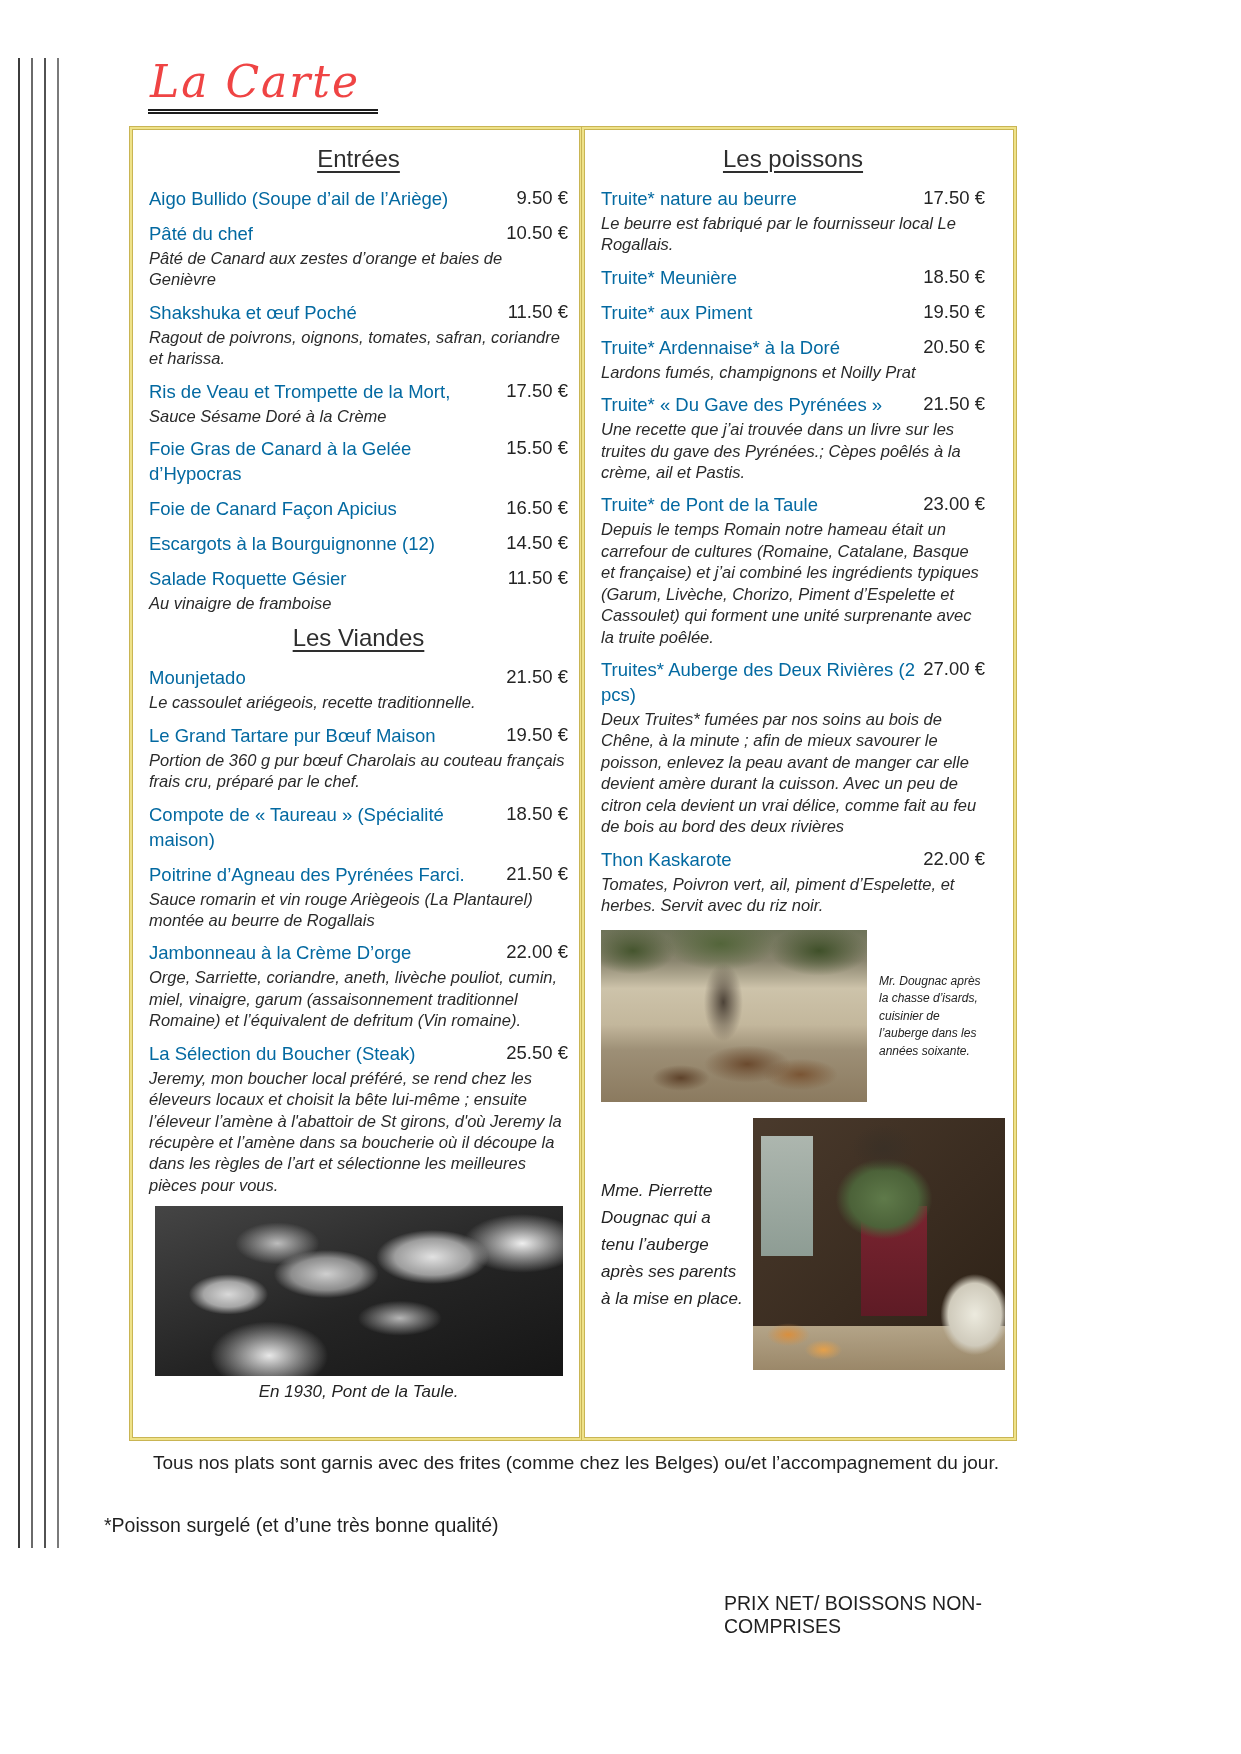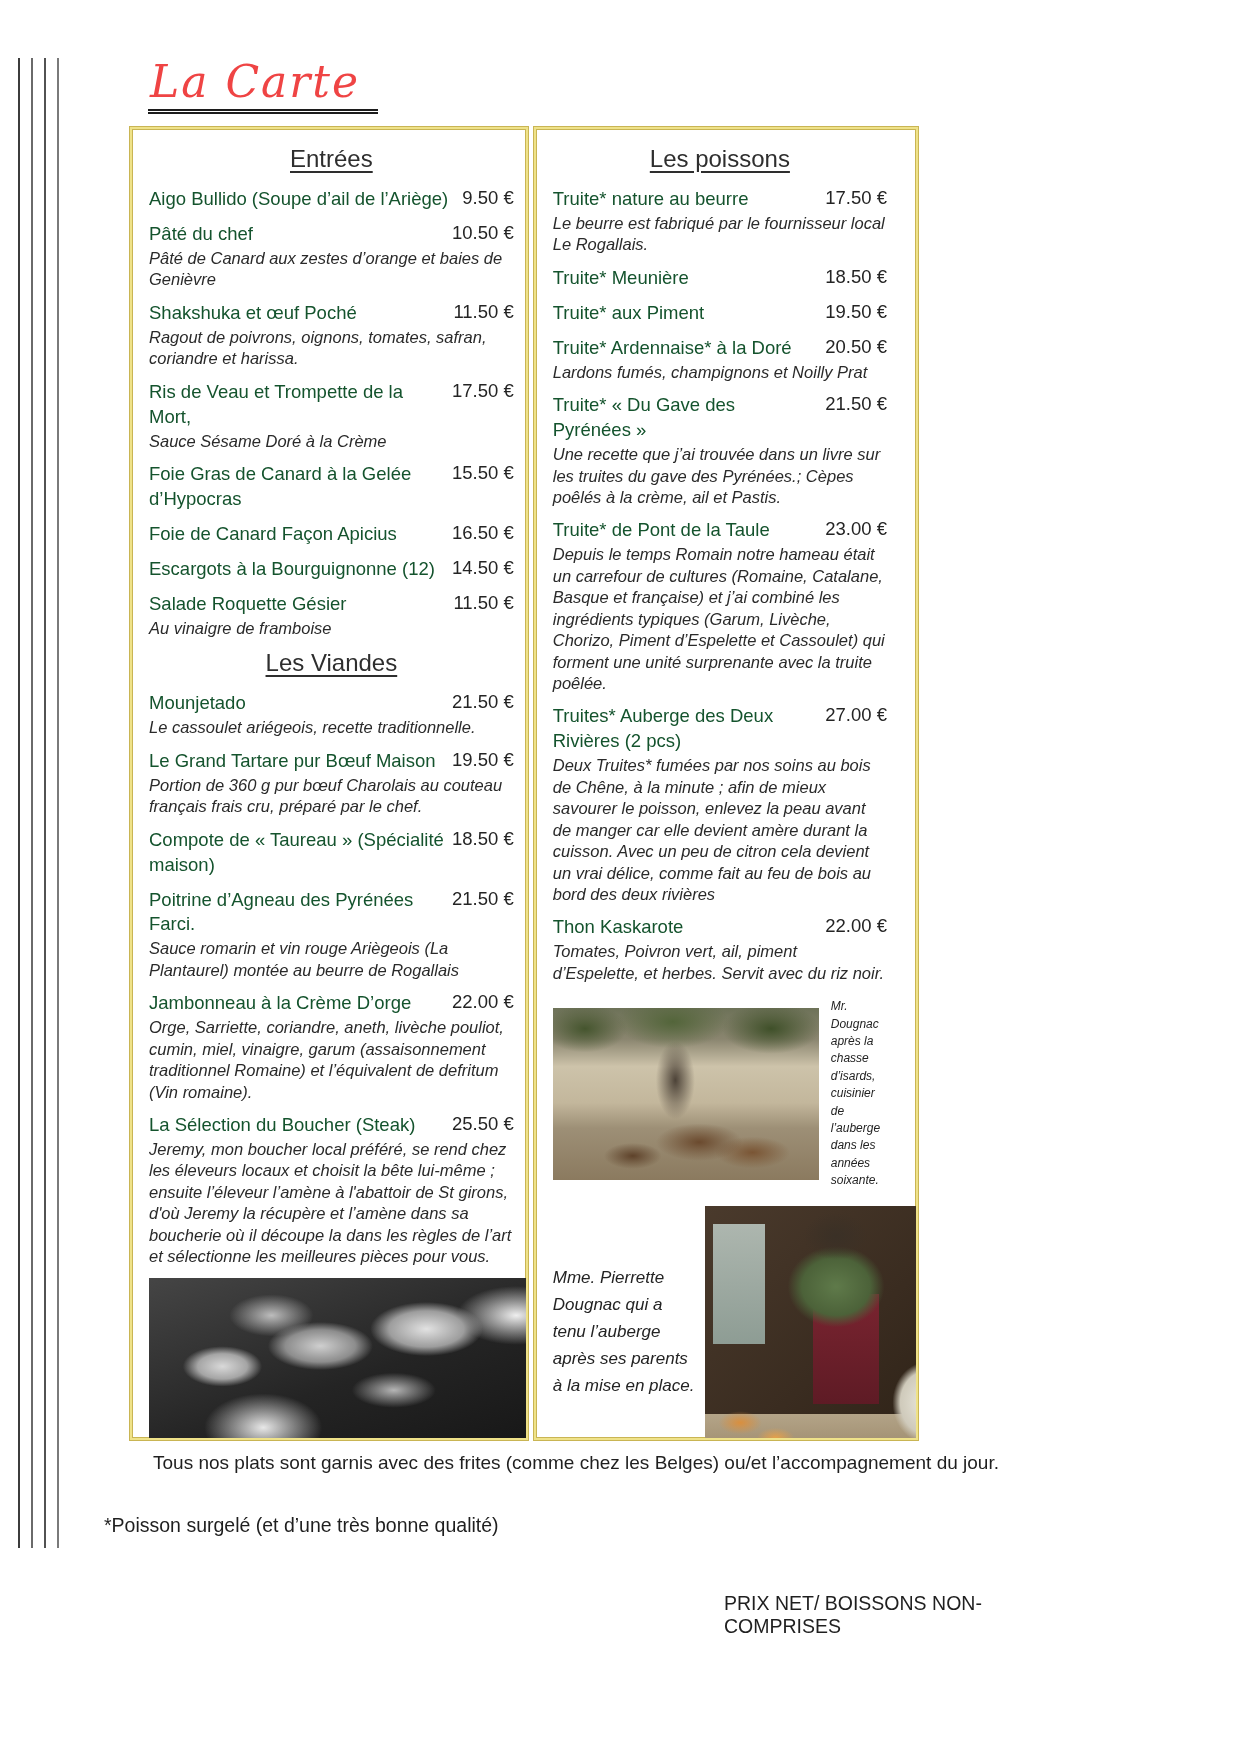--- a/index.html
+++ b/index.html
@@ -22,43 +22,43 @@
   .title{
     position:absolute;left:148px;top:56px;margin:0;
     font-family:"DejaVu Serif", serif;
     font-style:italic;font-weight:500;
     font-size:44px;letter-spacing:2px;color:#ef4444;
     padding:0 18px 2px 2px;
     border-bottom:5px double #1c1c1c;
   }
 
   .menu-wrap{
-    position:absolute;left:130px;top:127px;width:788px;height:1313px;
-    display:flex;gap:6px;
+    position:absolute;left:130px;top:127px;width:892px;height:1313px;
+    display:flex;
   }
   .box{
     background:#ffffff;
     border:2px solid #efe289;
     box-shadow:0 0 0 1px #c9b554, inset 0 0 0 1px #c9b554;
     box-sizing:border-box;
     overflow:hidden;
   }
   .left-box{width:452px;height:1313px;padding:12px 12px 8px 17px;}
   .right-box{width:434px;height:1313px;padding:12px 29px 8px 17px;}
 
   h2.section-heading{
     font-size:24px;font-weight:400;color:#2e2e2e;
     text-align:center;margin:4px 0 14px 0;
     text-decoration:underline;text-underline-offset:4px;
   }
   .viandes-heading{margin-top:18px;}
 
   .menu-item{margin-bottom:10px;}
   .item-line{display:flex;align-items:flex-start;}
-  .item-name{flex:1;font-size:18.5px;line-height:1.35;color:#14532d;}
+  .item-name{flex:1;font-size:18.5px;line-height:1.35;color:#0369a1;}
   .item-price{font-size:18.5px;margin-left:8px;white-space:nowrap;color:#242424;}
   .item-desc{font-size:16.5px;font-style:italic;line-height:1.3;color:#2a2a2a;margin-top:1px;}
 
   
   .village-photo{
     width:408px;height:170px;margin:8px auto 0 auto;
     background:
       radial-gradient(ellipse 55px 28px at 18% 52%, #d9d9d9 0%, #a5a5a5 45%, rgba(0,0,0,0) 72%),
       radial-gradient(ellipse 70px 32px at 42% 40%, #cfcfcf 0%, #8d8d8d 50%, rgba(0,0,0,0) 75%),
       radial-gradient(ellipse 75px 36px at 68% 30%, #e2e2e2 0%, #9d9d9d 50%, rgba(0,0,0,0) 75%),

